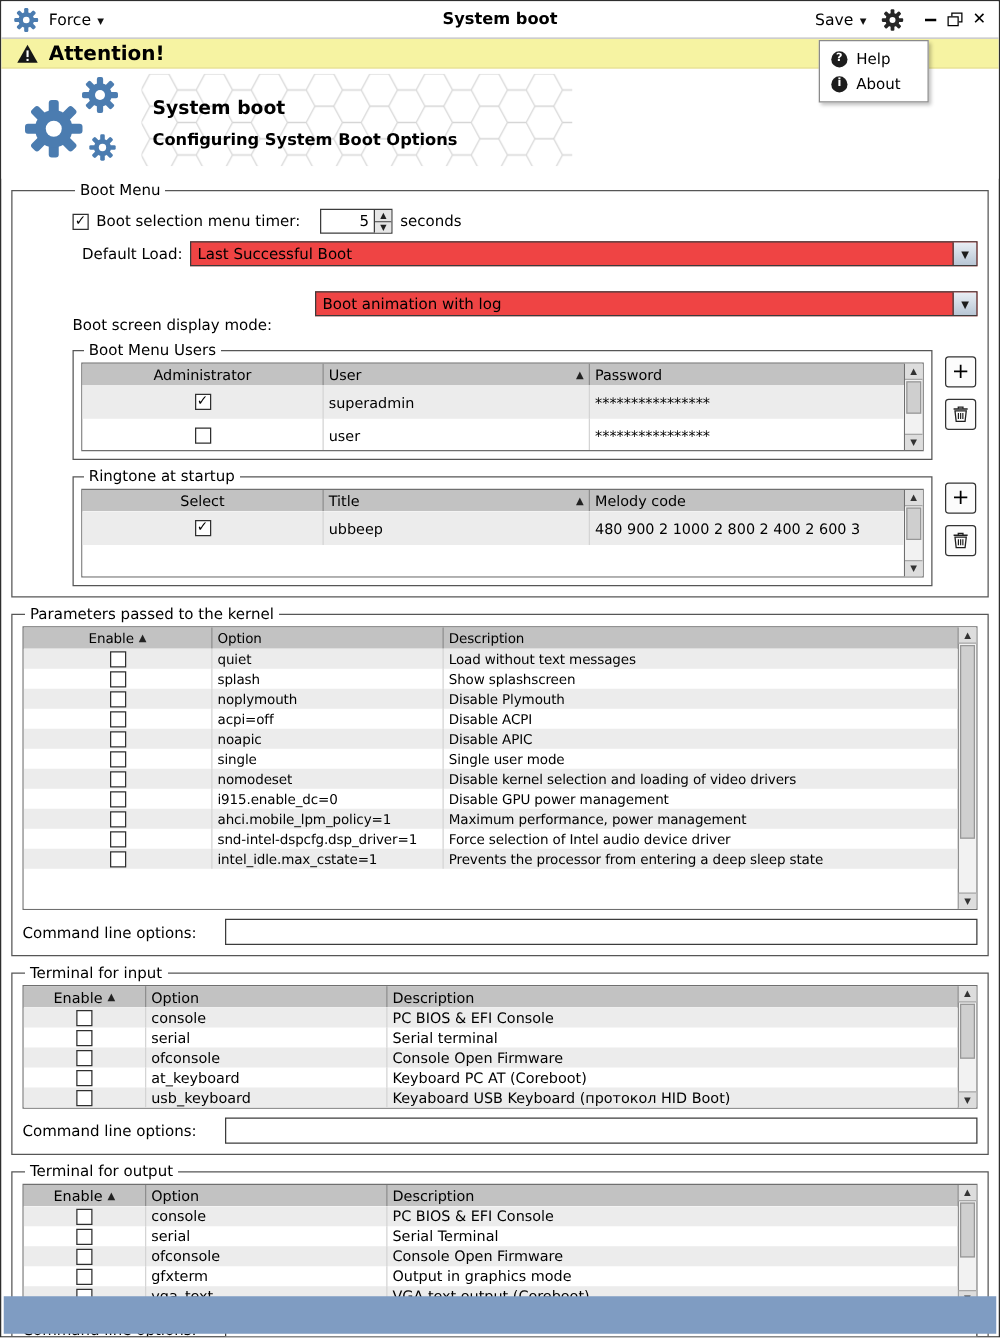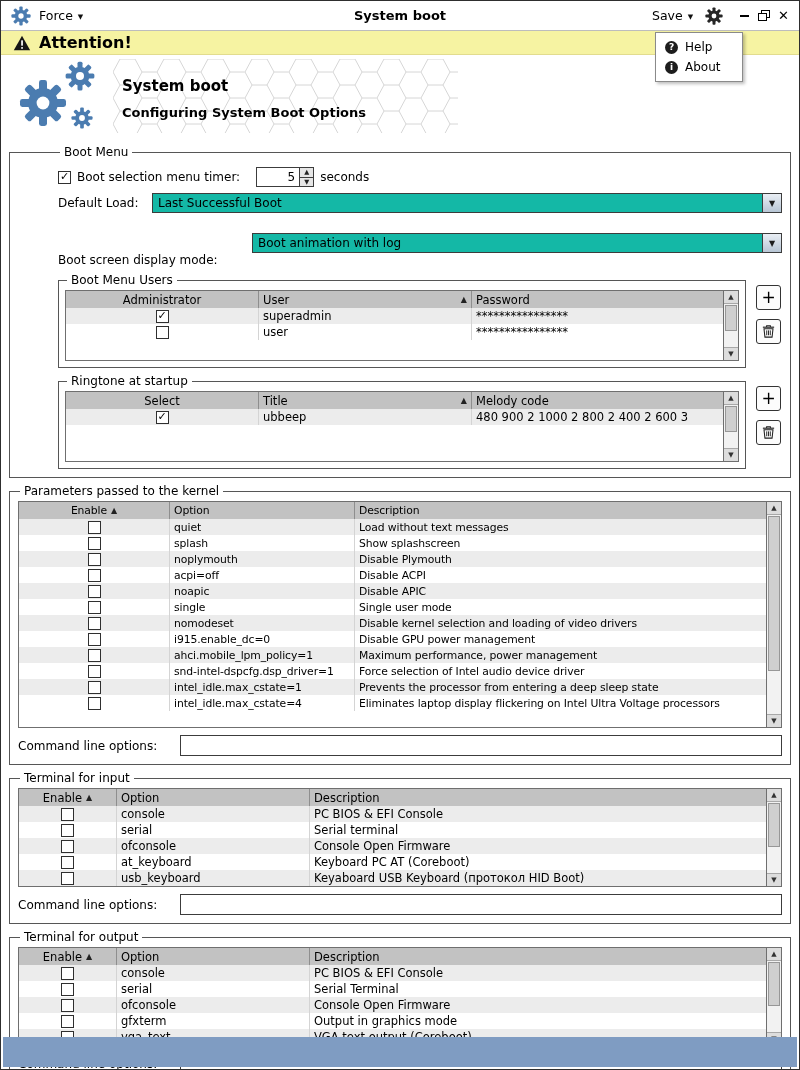--- a/index.html
+++ b/index.html
@@ -42,36 +42,36 @@
   .hdr-title { position:absolute; left:121px; top:22px; font-size:15px; font-weight:bold; }
   .hdr-sub   { position:absolute; left:121px; top:50px; font-size:13px; font-weight:bold; }
 
   
   fieldset { border:1px solid #565656; margin:6px 8px 0 8px; padding:3px 8px 8px 8px; }
   fieldset.first { margin-top:2px;padding-left:48px; }
   legend { font-size:12px; padding:0 4px; margin-left:2px; }
   fieldset.inner { flex:1; margin:0; padding:3px 6px 6px 6px; min-width:0; }
 
   .frow { display:flex; align-items:center; gap:6px; margin:5px 0 6px 0; font-size:12px; }
-  .lbl-default { width:88px; flex:0 0 88px; }
+  .lbl-default { width:88px; flex:0 0 88px;text-align:right; }
   .lbl-display { width:188px; flex:0 0 188px;margin-top:34px; }
 
   
   .checkbox { width:13px; height:13px; border:1px solid #2f2f2f; background:#fff; display:inline-flex; align-items:center; justify-content:center; font-size:11px; line-height:1; flex:0 0 13px; }
   .checkbox.checked::after { content:"✓"; font-weight:bold; margin-top:-2px; }
 
   
   .spinner { display:flex; width:58px; height:20px; border:1px solid #3c3c3c; margin-left:10px; background:#fff; }
   .spin-value { flex:1; display:flex; align-items:center; justify-content:flex-end; padding-right:4px; }
   .spin-btns { width:14px; border-left:1px solid #3c3c3c; display:flex; flex-direction:column; }
   .spin-up,.spin-down { flex:1; font-size:6.5px; display:flex; align-items:center; justify-content:center; background:#e6e6e6; color:#222; }
   .spin-up { border-bottom:1px solid #3c3c3c; }
 
   
-  .select { flex:1; height:20px; border:1px solid #3c3c3c; background:#14b8a6; display:flex; align-items:center; min-width:0;justify-content:center; }
+  .select { flex:1; height:20px; border:1px solid #3c3c3c; background:#ef4444; display:flex; align-items:center; min-width:0;justify-content:center; }
   .sel-value { flex:1; padding-left:5px; white-space:nowrap; overflow:hidden; }
   .sel-btn { width:19px; align-self:stretch; border-left:1px solid #3c3c3c; background:linear-gradient(#e9eef4,#b8c6d5); display:flex; align-items:center; justify-content:center; font-size:8px; color:#1c1c1c; }
 
   
   .sub-wrap { display:flex; align-items:flex-start; gap:10px; margin-top:6px; }
   .btn-col { display:flex; flex-direction:column; gap:9px; padding-top:12px; flex:0 0 26px; }
   .icon-btn { width:25px; height:25px; border:1px solid #343434; border-radius:3px; background:#fcfcfc; display:flex; align-items:center; justify-content:center; font-size:17px; line-height:1; }
 
   
   .table { display:flex; border:1px solid #6f6f6f; background:#fff; width:100%; }
@@ -88,21 +88,21 @@
   .cb-cell { justify-content:center; }
   .th-center { justify-content:center; gap:4px; }
   .sort { font-size:8px; color:#222; }
   .sort-right { margin-left:auto; }
 
   .t-users { font-size:11.5px;justify-content:flex-end; }
   .t-users .c1 { width:192px; flex:0 0 192px; }
   .t-users .c2 { width:213px; flex:0 0 213px; }
   .t-users .c3 { flex:1; min-width:0; }
   .t-users .tbody { height:52px; }
-  .t-users .trow { height:16px; flex:0 0 16px; }
+  .t-users .trow { height:27px; flex:0 0 16px; }
 
   .t-kernel { font-size:10.8px; letter-spacing:-0.1px; }
   .t-kernel .c1 { width:150px; flex:0 0 150px; }
   .t-kernel .c2 { width:185px; flex:0 0 185px; }
   .t-kernel .c3 { flex:1; min-width:0; }
   .t-kernel .tbody { height:208px; }
   .t-kernel .trow { height:16px; flex:0 0 16px; }
 
   .t-term { font-size:11.5px; }
   .t-term .c1 { width:97px; flex:0 0 97px; }
@@ -467,27 +467,20 @@
             </div>
 
             <div class="trow">
               <div class="tcell c1 cb-cell">
                 <span class="checkbox"></span>
               </div>
               <div class="tcell c2">intel_idle.max_cstate=1</div>
               <div class="tcell c3">Prevents the processor from entering a deep sleep state</div>
             </div>
 
-            <div class="trow">
-              <div class="tcell c1 cb-cell">
-                <span class="checkbox"></span>
-              </div>
-              <div class="tcell c2">intel_idle.max_cstate=4</div>
-              <div class="tcell c3">Eliminates laptop display flickering on Intel Ultra Voltage processors</div>
-            </div>
 
         </div>
       </div>
       <div class="vscroll">
         <div class="vbtn up">▲</div>
         <div class="vtrack">
             <div class="vthumb th-kernel"></div>
           </div>
         <div class="vbtn down">▼</div>
       </div>

